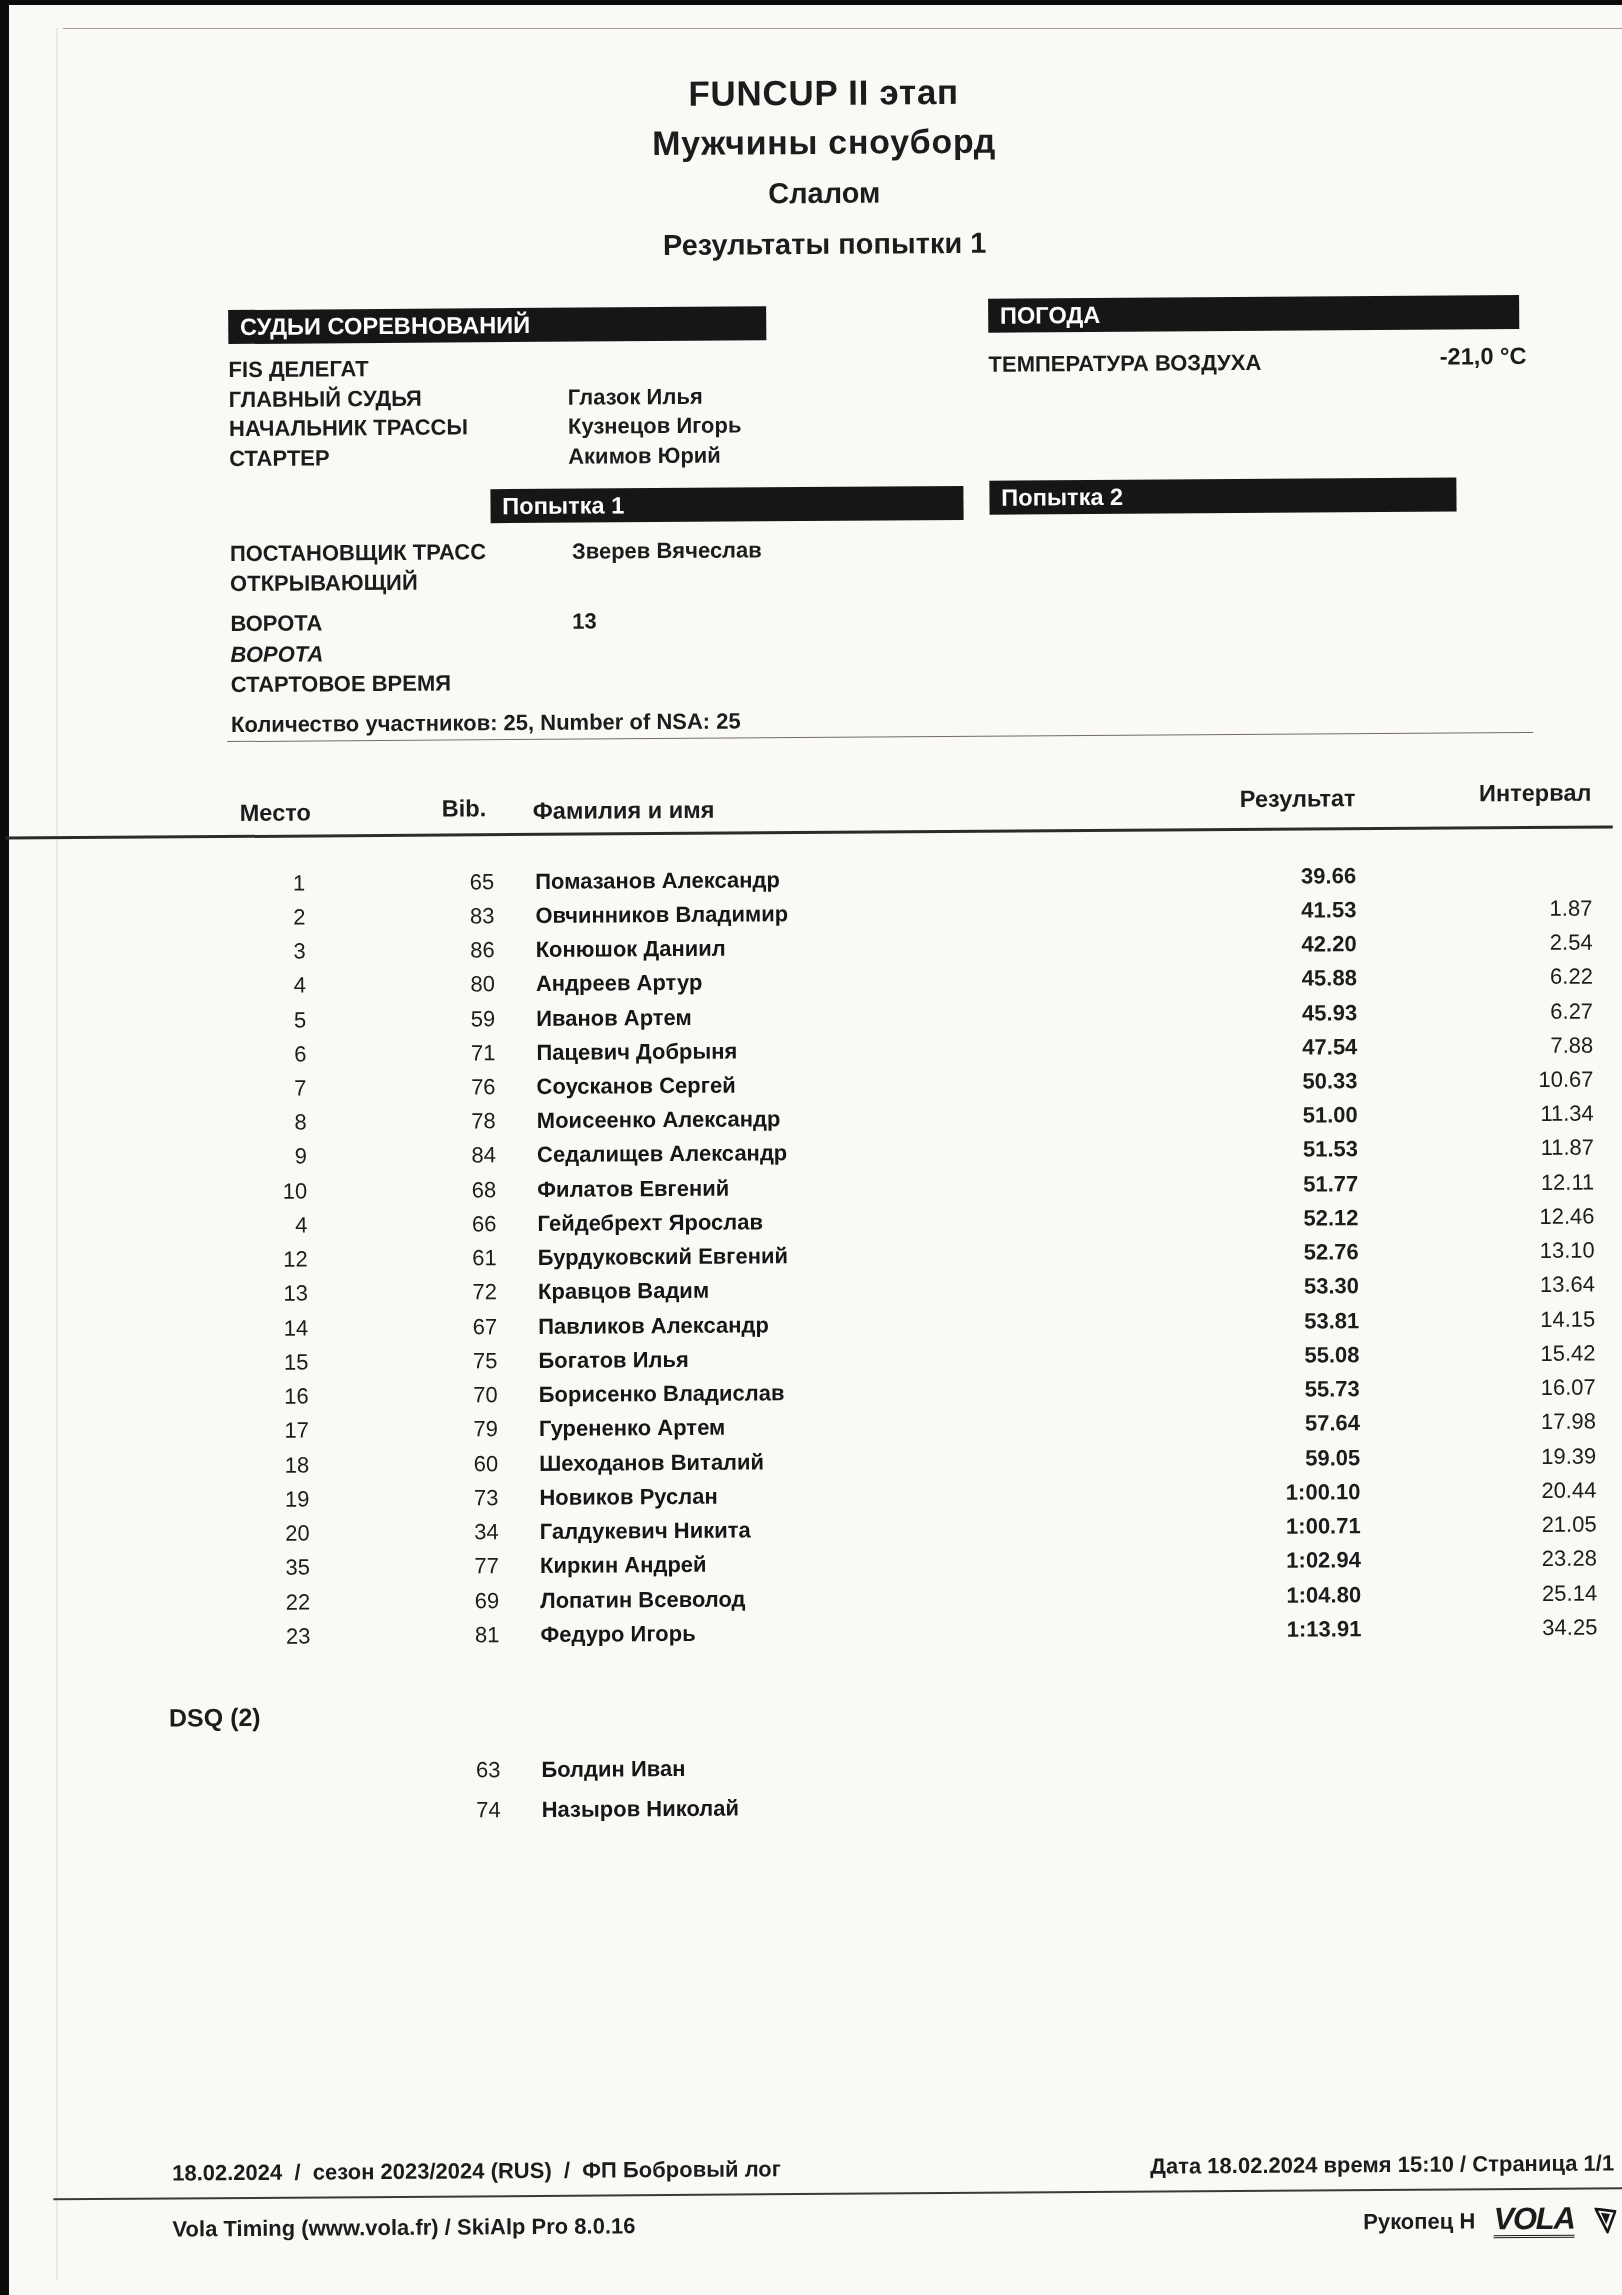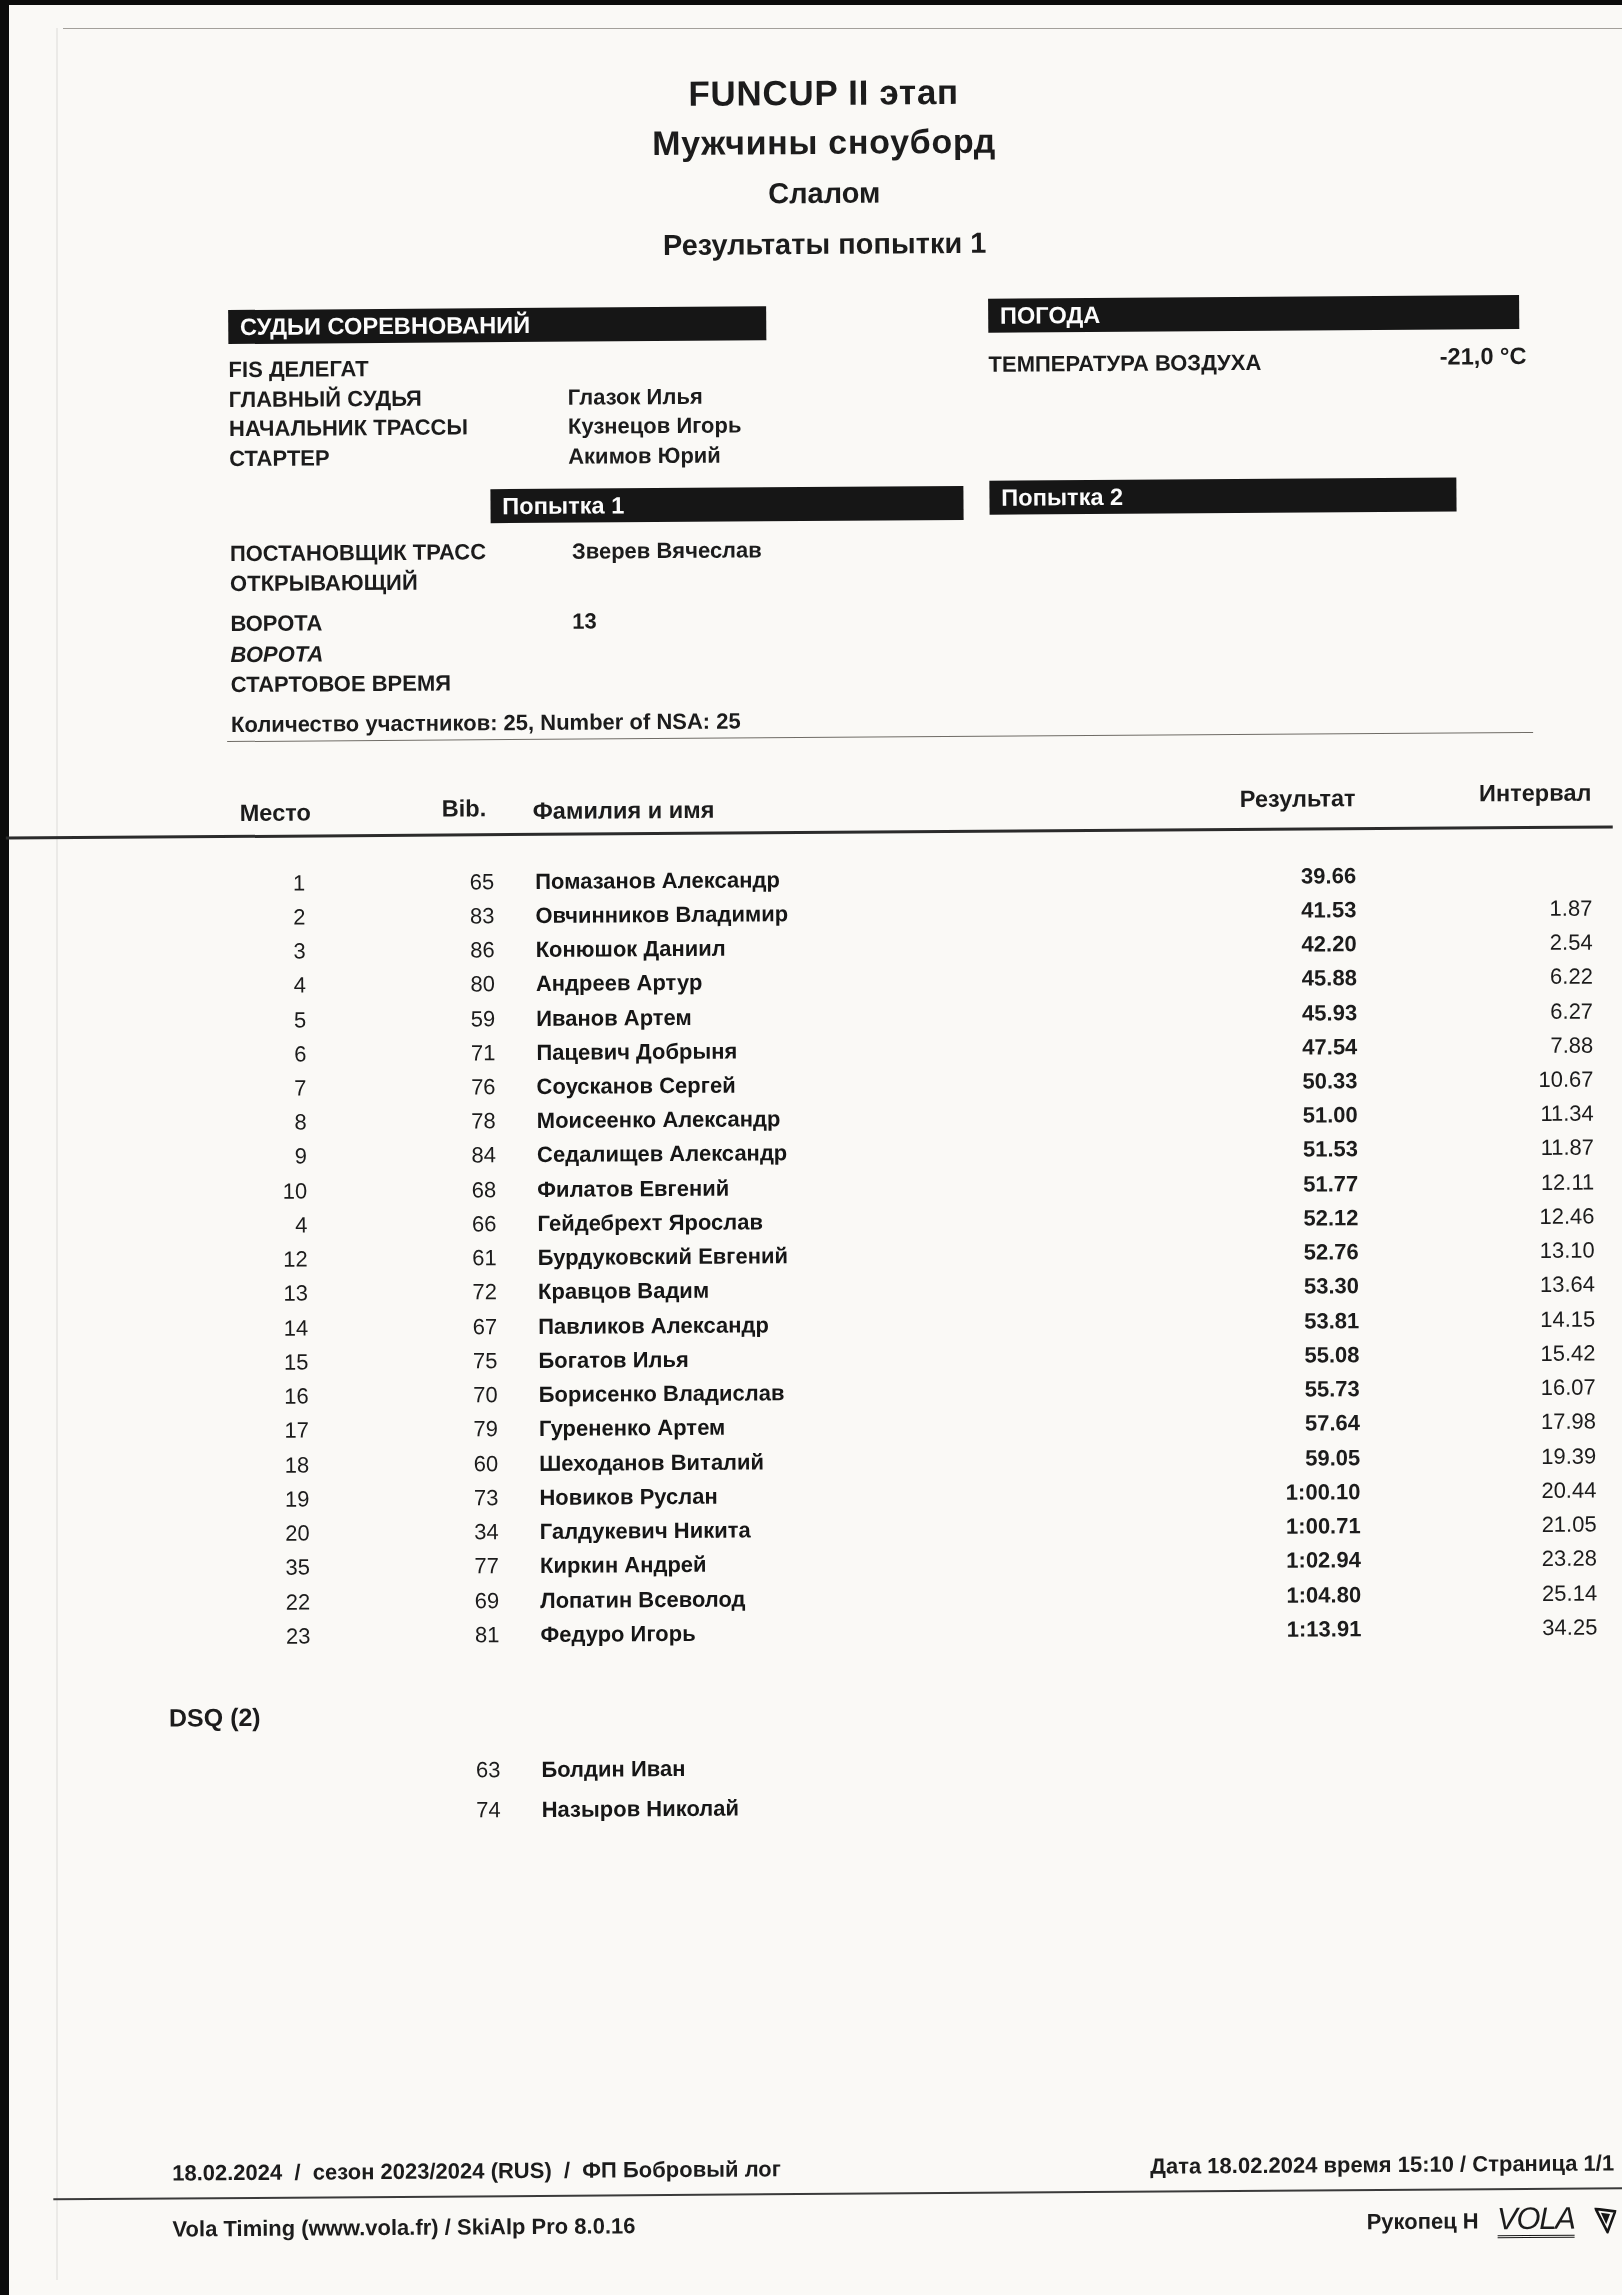--- a/index.html
+++ b/index.html
@@ -42,21 +42,21 @@
   .c-result{left:1175px;width:183px;text-align:right;font-weight:700;}
   .c-interval{left:1404px;width:190px;text-align:right;}
   .dsq-label{position:absolute;left:165px;top:1699px;font-size:25px;font-weight:700;}
   .dsq-row{position:absolute;left:0;width:1623px;height:31px;}
   .footer-l1{position:absolute;left:165px;top:2156px;font-size:22px;font-weight:700;white-space:pre;}
   .footer-r1{position:absolute;left:1008px;top:2156px;width:599px;text-align:right;font-size:22px;font-weight:700;}
   .footer-line{position:absolute;left:46px;top:2193px;width:1571px;height:2px;background:#3a3a3a;}
   .footer-l2{position:absolute;left:165px;top:2212px;font-size:22px;font-weight:700;}
   .footer-r2{position:absolute;right:14.4px;top:2208px;display:flex;align-items:center;gap:18.3px;}
   .sign-name{font-size:22px;font-weight:700;}
-  .vola{font-size:31px;font-weight:400;font-style:italic;letter-spacing:-1.3px;
+  .vola{font-size:31px;font-weight:700;font-style:italic;letter-spacing:-1.3px;
         border-bottom:3.9px double #161616;line-height:1;padding-bottom:1.3px;}
   .vola-tri{width:22px;height:26px;margin-left:1.3px;}
 </style>
 </head>
 <body>
 
 <div class="scan">
   <div class="edge-left"></div>
   <div class="edge-top"></div>
   <div class="page-edge-line"></div>

